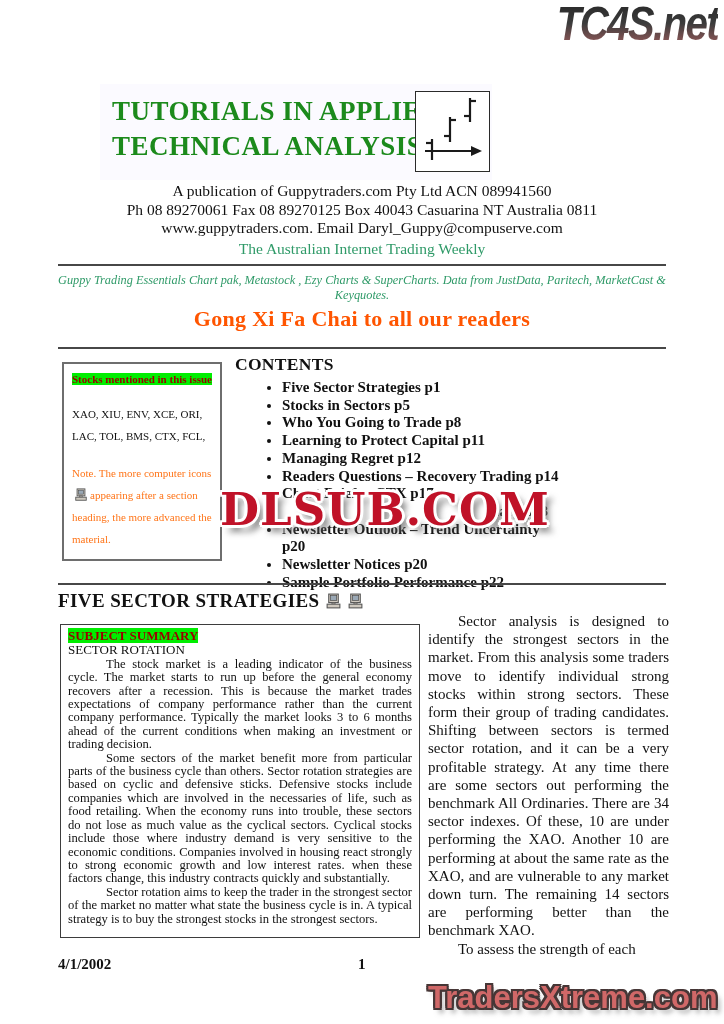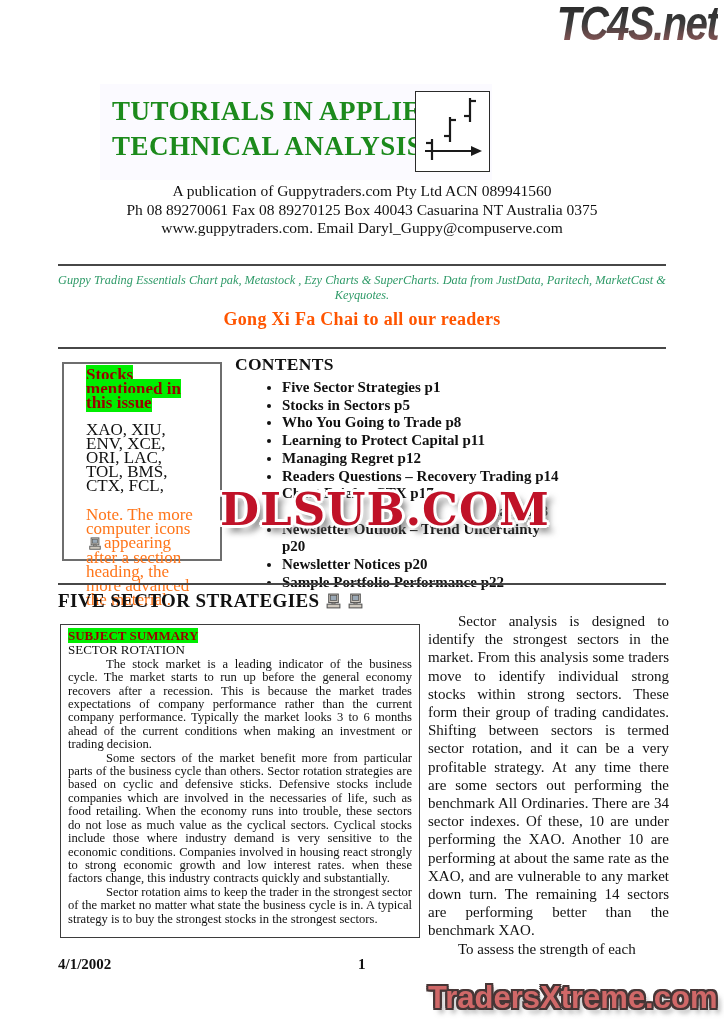--- a/index.html
+++ b/index.html
@@ -53,26 +53,26 @@
   
   .rule{position:absolute;left:58px;width:608px;height:0;border-top:2px solid #474747;}
   .rule1{top:264px}.rule2{top:347px}.rule3{top:583px}
   
   .issue{position:absolute;left:40px;top:271px;width:644px;text-align:center;}
   .issue-line1{font-size:16px;line-height:19px;}
   .issue-line2{font-size:15.5px;line-height:18px;margin-top:1px;}
   .contrib{font-style:italic;}
   .subnote{color:#ff6600;font-weight:bold;}
   .tools{font-size:12.3px;font-style:italic;color:#2f9a68;line-height:15px;margin-top:2px;}
-  .greeting{font-size:18px;font-weight:bold;color:#ff5500;line-height:26px;margin-top:3px;letter-spacing:0.3px;}
+  .greeting{font-size:22px;font-weight:bold;color:#ff5500;line-height:26px;margin-top:3px;letter-spacing:0.3px;}
   
   .stocks-box{
     position:absolute;left:62px;top:362px;width:160px;height:199px;
-    border:2px solid #6e6e6e;box-sizing:border-box;padding:4px 22px;
-    font-size:17px;line-height:14px;
+    border:2px solid #6e6e6e;box-sizing:border-box;padding:4px 8px;
+    font-size:11px;line-height:22px;
   }
   .hl-green{background:#00ee00;}
   .stocks-heading{color:#990000;font-weight:bold;}
   .tickers{margin-top:13px;color:#111;}
   .note{margin-top:15px;color:#ff7519;}
   .note svg{vertical-align:-3px;margin:0 2px;}
   
   .contents-heading{
     position:absolute;left:235px;top:354px;margin:0;
     font-size:17.5px;font-weight:bold;letter-spacing:0.3px;
@@ -133,22 +133,23 @@
             <line x1="48" y1="24" x2="54" y2="24"></line>
             <line x1="54" y1="9" x2="60" y2="9"></line>
         </g>
         <polygon points="55,54 66,59 55,64" fill="#1a1a1a"></polygon>
       </svg>
     </div>
   </div>
 
   <div class="pub">
     <div>A publication of Guppytraders.com Pty Ltd ACN 089941560</div>
-    <div>Ph 08 89270061  Fax 08 89270125  Box 40043 Casuarina NT Australia  0375</div>
+    <div>Ph 08 89270061  Fax 08 89270125  Box 40043 Casuarina NT Australia  0811</div>
     <div>www.guppytraders.com.  Email  Daryl_Guppy@compuserve.com</div>
+    <div class="tagline">The Australian Internet Trading Weekly</div>
   </div>
 
   <div class="rule rule1"></div>
 
   <div class="issue">
     <div class="tools">Guppy Trading Essentials Chart pak, Metastock , Ezy Charts &amp; SuperCharts. Data from JustData, Paritech, MarketCast &amp; Keyquotes.</div>
     <div class="greeting">Gong Xi Fa Chai to all our readers</div>
   </div>
 
   <div class="rule rule2"></div>

